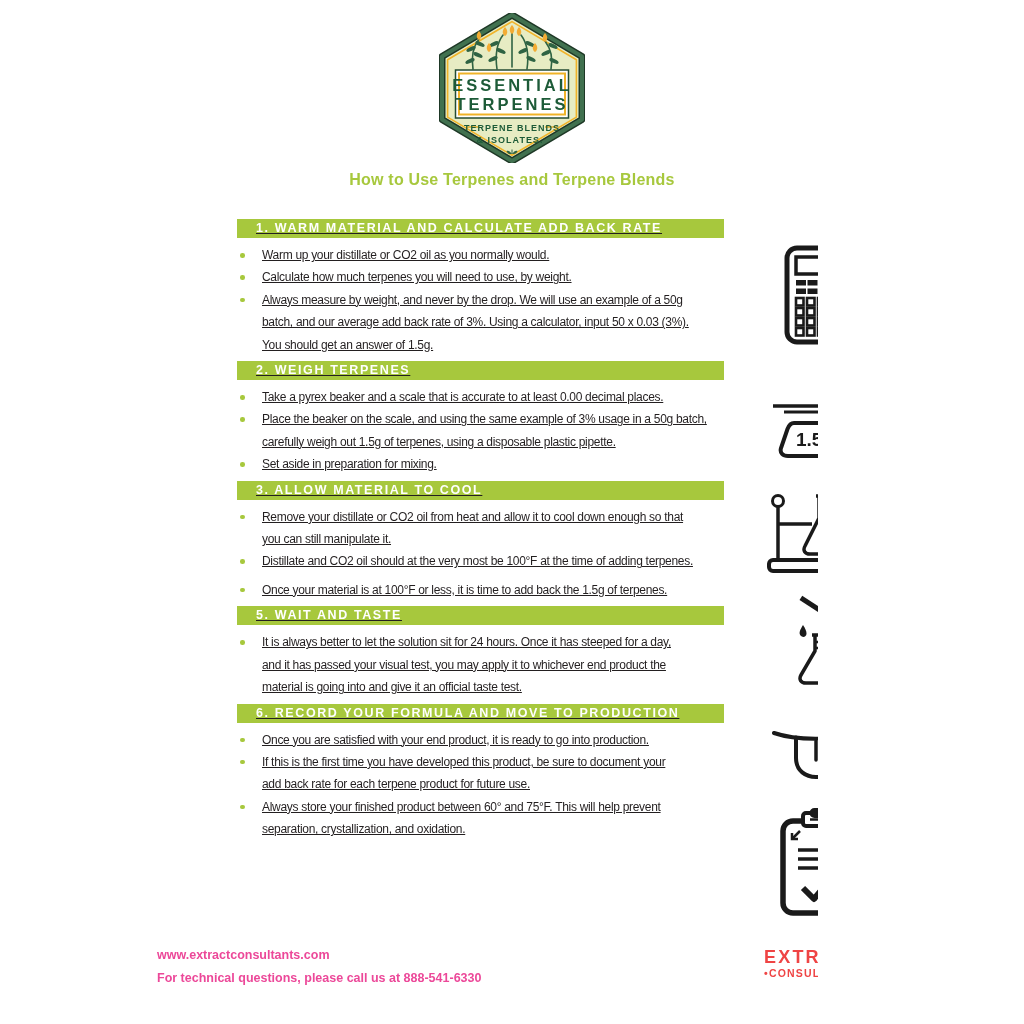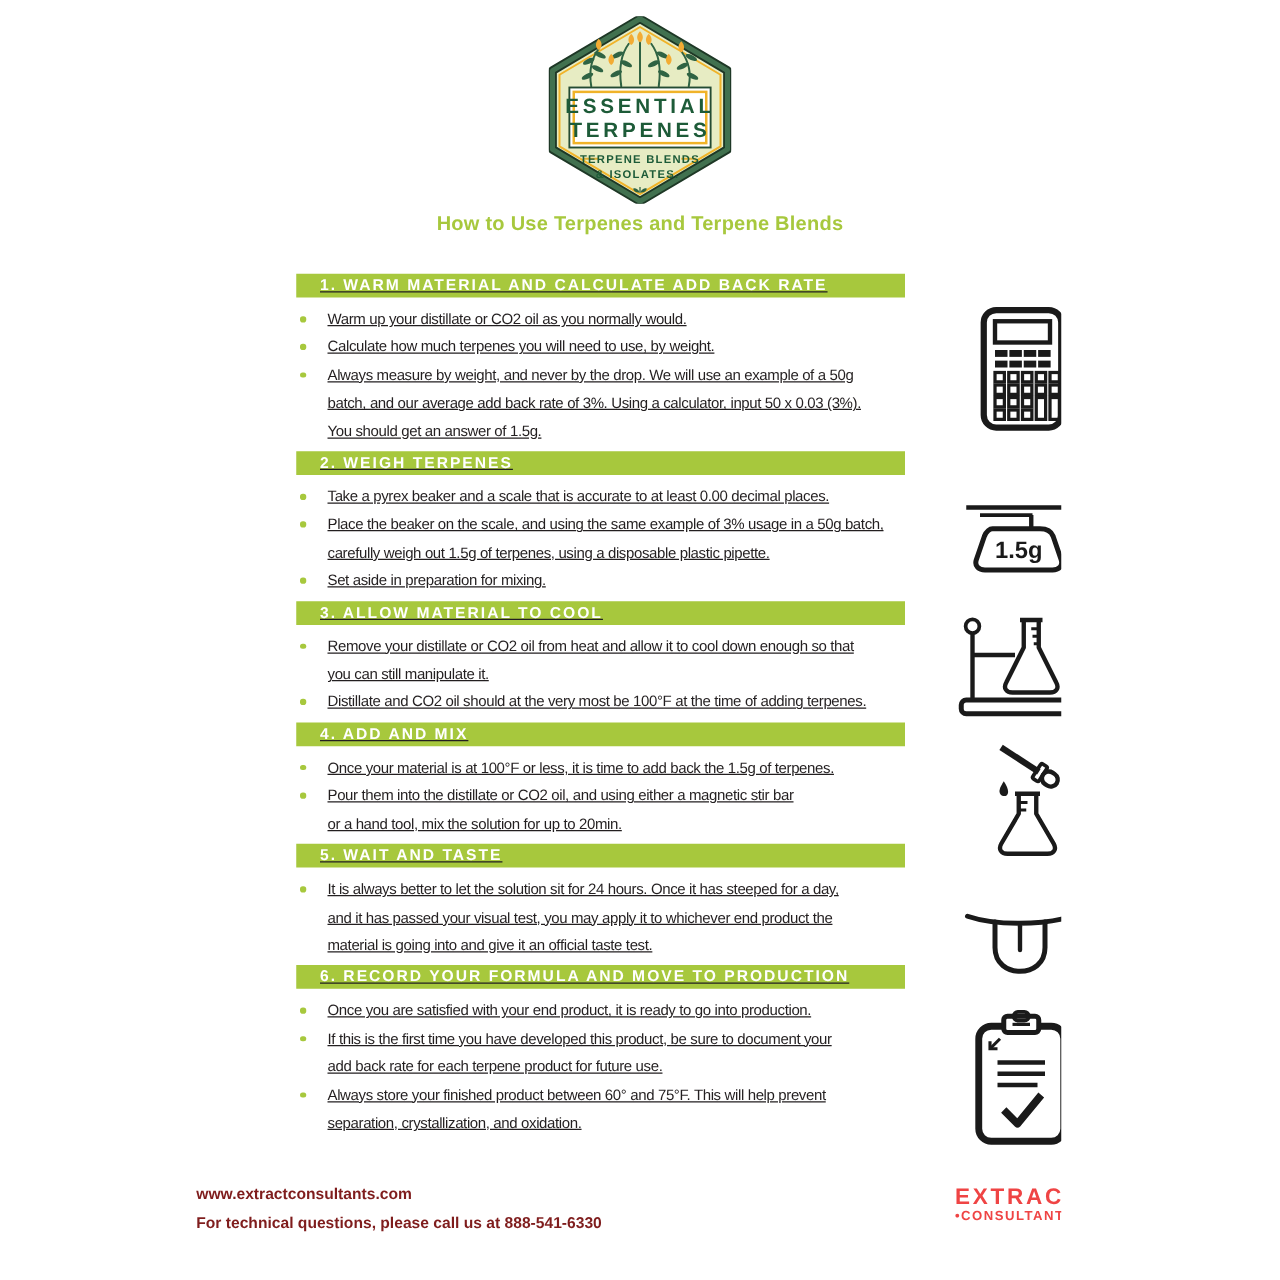--- a/index.html
+++ b/index.html
@@ -1,17 +1,17 @@
 <!DOCTYPE html>
 <html><head>
 <meta charset="utf-8">
 <style>
   html,body{margin:0;padding:0;background:#ffffff;}
   .page{position:relative;width:818px;height:1024px;background:#ffffff;overflow:hidden;
-        font-family:"Liberation Sans", sans-serif;color:#231f20;padding-left:31px;}
+        font-family:"Liberation Sans", sans-serif;color:#231f20;}
 
   
   .logo{position:absolute;left:439px;top:13px;width:146px;height:150px;}
 
   
   .doc-title{position:absolute;left:0;top:171px;width:1024px;text-align:center;
              font-size:16px;font-weight:bold;color:#a7c83d;letter-spacing:.2px;}
 
   
   .content{position:absolute;left:237px;top:219px;width:487px;}
@@ -24,21 +24,21 @@
            letter-spacing:-0.3px;line-height:22.4px;white-space:pre-line;color:#231f20;}
   .step li::before{content:"";position:absolute;left:3px;top:9px;width:4.5px;height:4.5px;
                    border-radius:50%;background:#a7c83d;}
 
   
   .icon-box{position:absolute;}
   .ic{stroke:#1a1a1a;fill:none;}
 
   
   .footer-left{position:absolute;left:157px;top:944px;font-size:12.5px;font-weight:bold;
-               line-height:23px;color:#7f1d1d;}
+               line-height:23px;color:#ec4899;}
   .brand{position:absolute;left:764px;top:948px;width:120px;color:#ef4444;}
   .brand-top{font-size:18px;font-weight:bold;letter-spacing:2.2px;line-height:19px;}
   .brand-bottom{font-size:10.5px;font-weight:bold;letter-spacing:1.2px;line-height:13px;}
   .brand-tm{font-size:6px;font-weight:bold;letter-spacing:0;vertical-align:-2px;}
 </style>
 </head>
 <body>
 
 <div class="page">
 
@@ -126,25 +126,22 @@
     <div class="step">
       <div class="step-bar">3. ALLOW MATERIAL TO COOL</div>
       <ul>
         <li>Remove your distillate or CO2 oil from heat and allow it to cool down enough so that
 you can still manipulate it.</li>
         <li>Distillate and CO2 oil should at the very most be 100°F at the time of adding terpenes.</li>
       </ul>
     </div>
 
     <div class="step">
-      <div class="step-bar">4. ADD AND MIX</div>
       <ul>
         <li>Once your material is at 100°F or less, it is time to add back the 1.5g of terpenes.</li>
-        <li>Pour them into the distillate or CO2 oil, and using either a magnetic stir bar
-or a hand tool, mix the solution for up to 20min.</li>
       </ul>
     </div>
 
     <div class="step">
       <div class="step-bar">5. WAIT AND TASTE</div>
       <ul>
         <li>It is always better to let the solution sit for 24 hours. Once it has steeped for a day,
 and it has passed your visual test, you may apply it to whichever end product the
 material is going into and give it an official taste test.</li>
       </ul>

